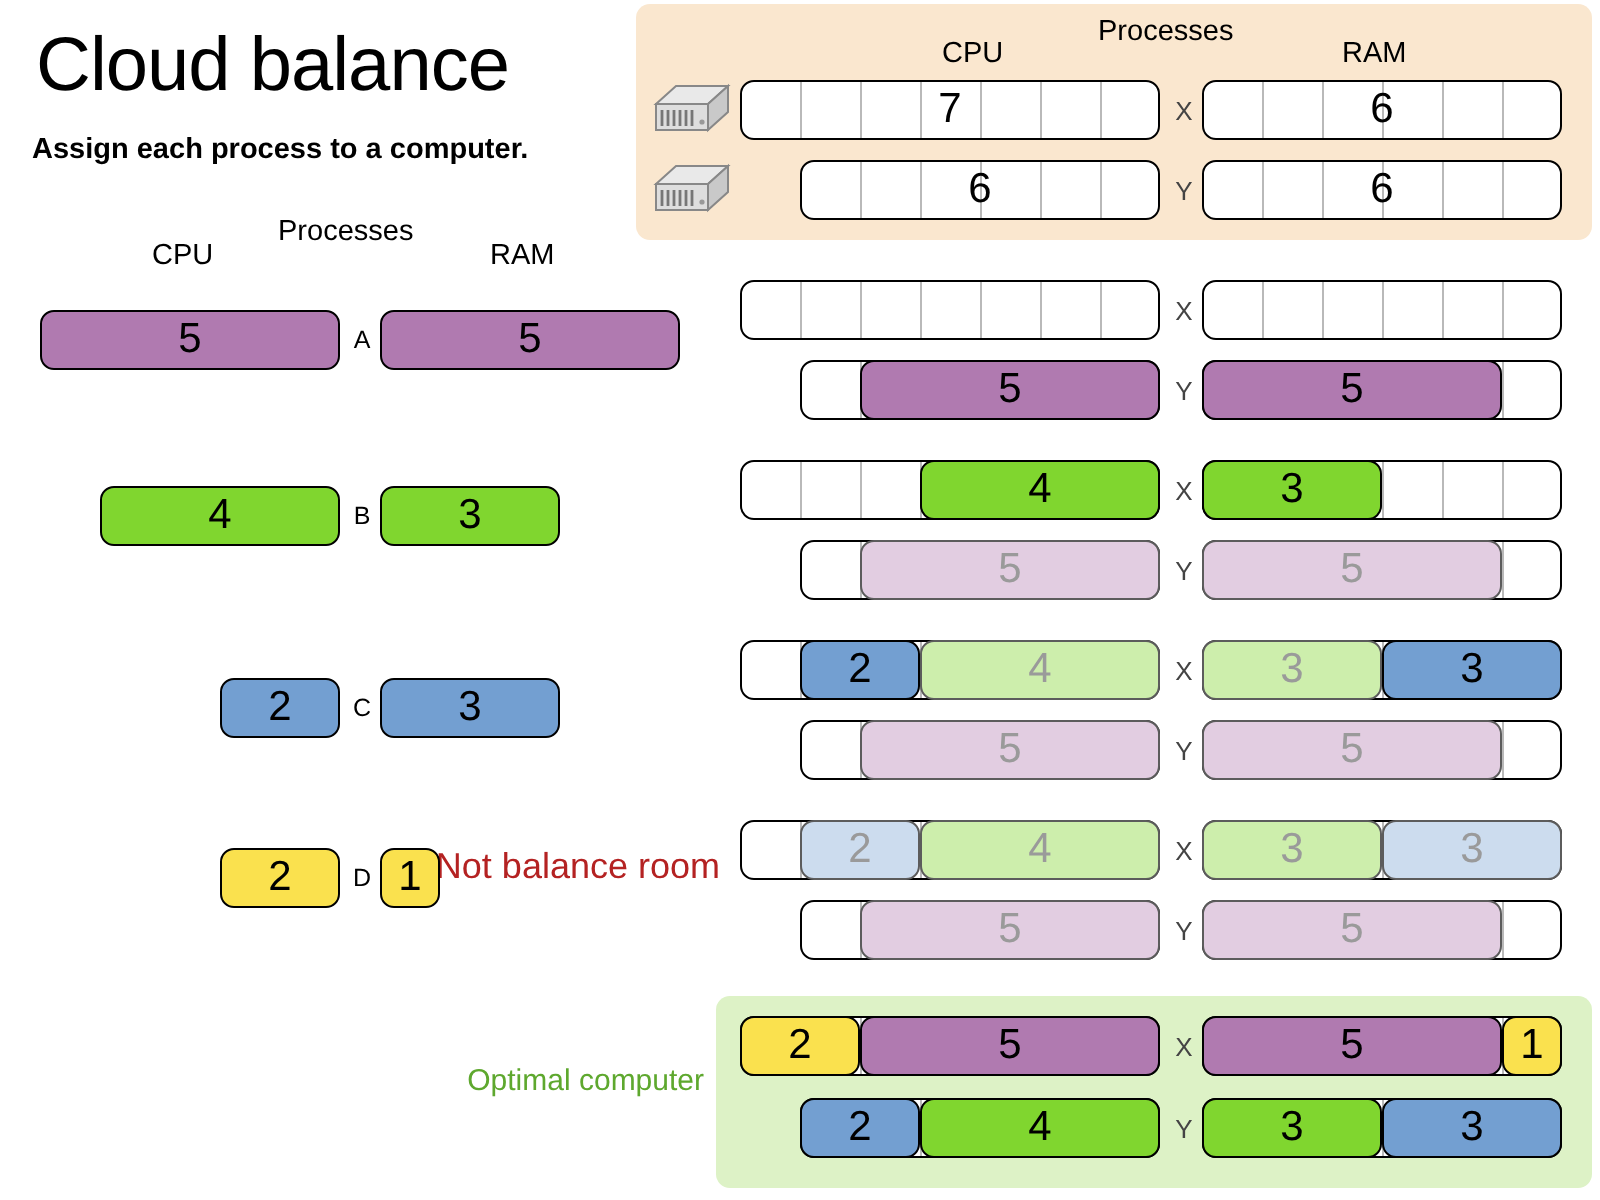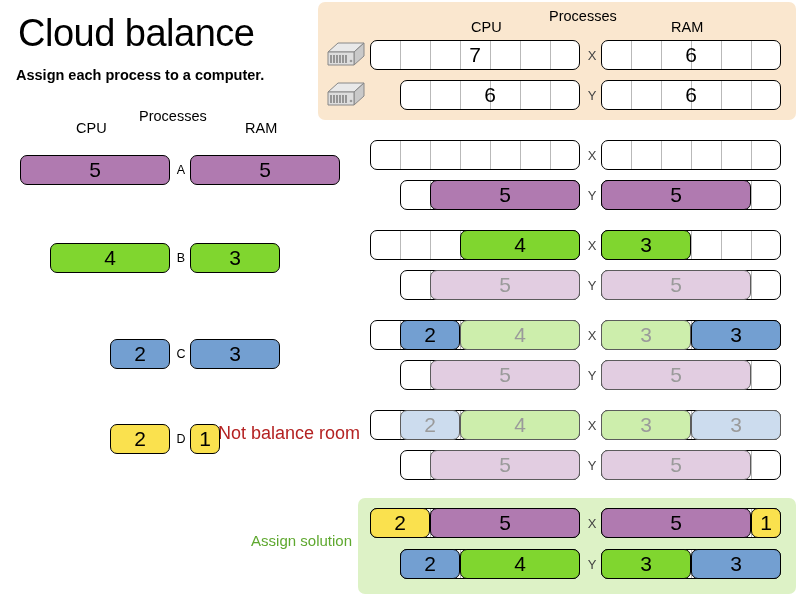--- a/index.html
+++ b/index.html
@@ -106,21 +106,21 @@
 <div class="abs col-head" id="proc-ram-head">RAM</div>
 
 <div class="abs" id="computers-panel"></div>
 <div class="abs col-head" id="computers-head">Processes</div>
 <div class="abs col-head" id="comp-cpu-head">CPU</div>
 <div class="abs col-head" id="comp-ram-head">RAM</div>
 
 <div class="abs" id="optimal-panel"></div>
 
 <div id="not-enough">Not balance room</div>
-<div id="optimal-label">Assign solution</div>
+<div id="optimal-label">Optimal computer</div>
 
 <div id="layer">
     <div class="abs server-icon" style="left: 326px; top: 40px;">
       <svg width="40" height="30" viewBox="0 0 40 30">
         <polygon points="2,12 12,3 38,3 28,12" fill="#e9e9e9" stroke="#888" stroke-width="1"></polygon>
         <polygon points="28,12 38,3 38,16 28,25" fill="#c9c9c9" stroke="#888" stroke-width="1"></polygon>
         <polygon points="2,12 28,12 28,25 2,25" fill="#dedede" stroke="#888" stroke-width="1"></polygon>
         <g stroke="#777" stroke-width="1.4">
           <line x1="5" y1="15" x2="5" y2="23"></line>
           <line x1="8" y1="15" x2="8" y2="23"></line>

